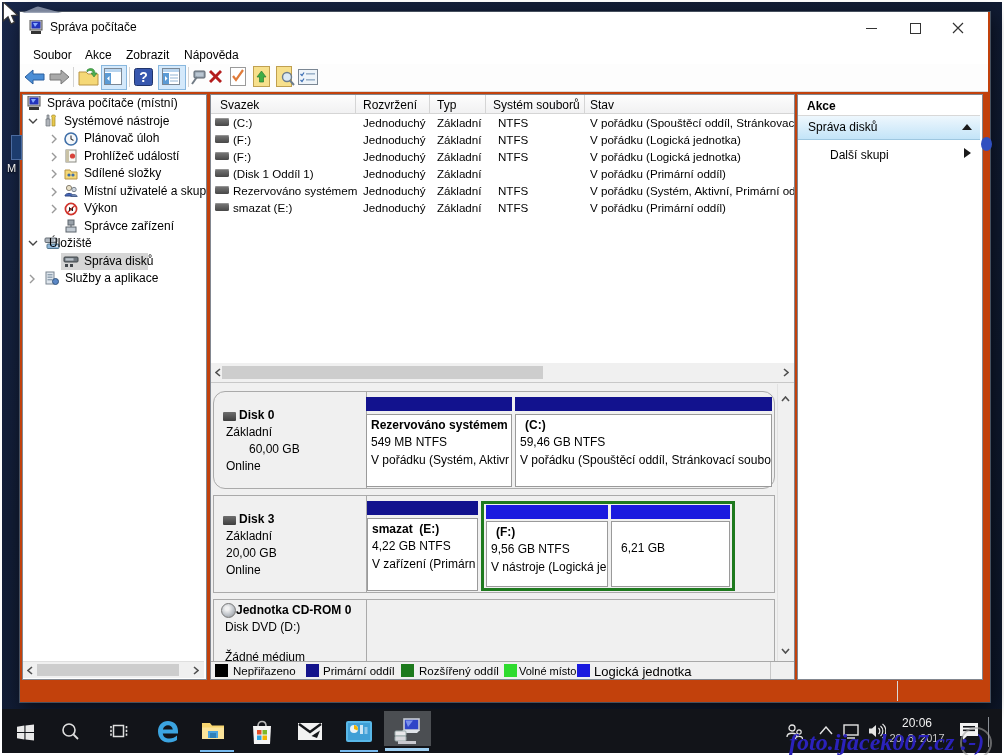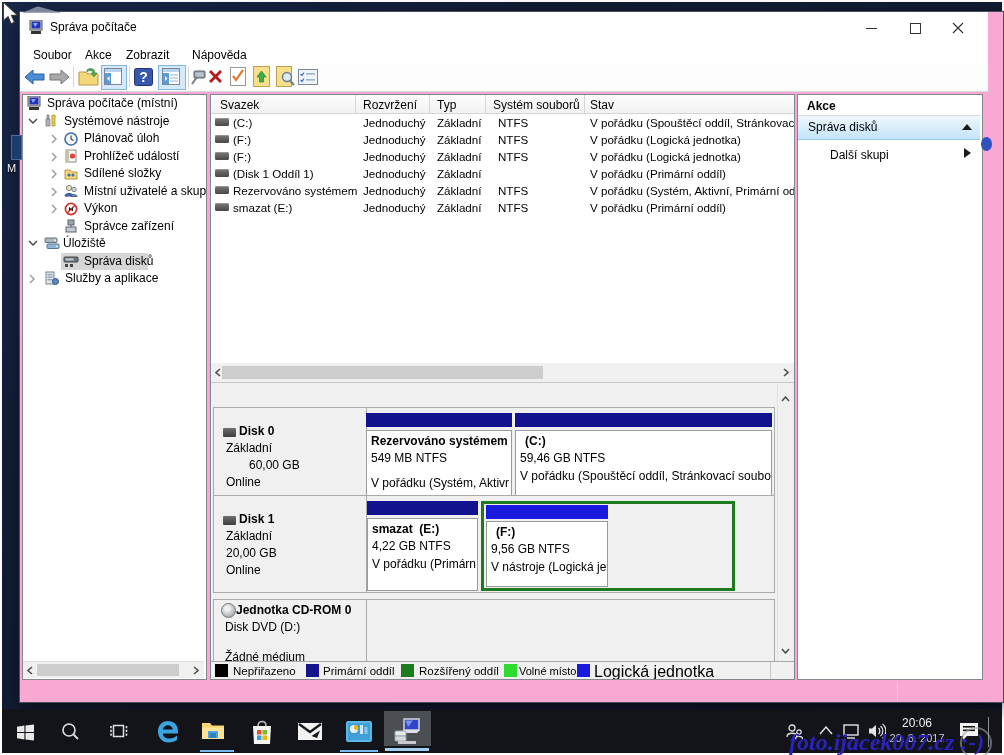--- a/index.html
+++ b/index.html
@@ -4,21 +4,21 @@
 <style>
   html,body{margin:0;padding:0;}
   body{width:1004px;height:755px;overflow:hidden;background:#fff;
        font-family:"Liberation Sans",sans-serif;}
   #screen{position:absolute;left:0;top:0;width:1004px;height:755px;background:#fff;}
   #desktop{position:absolute;left:2px;top:2px;width:1000px;height:751px;
     background:linear-gradient(135deg,#18274a 0%,#121d36 30%,#101a30 70%,#0d1628 100%);}
   .abs{position:absolute;}
   .t12{font-size:12px;line-height:17px;color:#000;white-space:nowrap;}
   #window{position:absolute;left:19px;top:11px;width:970px;height:690px;
-     background:#f9a8d4;border:1px solid #46505e;box-shadow:2px 6px 18px rgba(0,0,0,.55);padding-left:13px;}
+     background:#c2410c;border:1px solid #46505e;box-shadow:2px 6px 18px rgba(0,0,0,.55);}
   
   .pane{position:absolute;background:#fff;border:1px solid #828790;}
   .hdrline{position:absolute;background:#d5d5d5;width:1px;}
   .scrollbg{background:#f0f0f0;}
   .thumb{background:#cdcdcd;}
   .diskrow{position:absolute;background:#f0f0f0;border:1px solid #aaa;}
   .dlabel{position:absolute;left:0;top:0;width:152px;height:100%;border-right:1px solid #aaa;}
   .pbox{position:absolute;}
   .pbar{position:absolute;left:0;top:0;right:0;height:14px;}
   .pwhite{position:absolute;left:0;top:17px;right:0;bottom:0;background:#fff;border:1px solid #9a9a9a;padding:2px 4px;overflow:hidden;}
@@ -46,21 +46,21 @@
   <div class="abs" style="left:846px;top:16px;width:11px;height:1px;background:#333;"></div>
   <div class="abs" style="left:890px;top:11px;width:9px;height:9px;border:1.2px solid #333;"></div>
   <svg class="abs" style="left:932px;top:10px" width="12" height="12" viewBox="0 0 12 12">
     <path d="M1 1 L11 11 M11 1 L1 11" stroke="#333" stroke-width="1.2"></path>
   </svg>
 
   <div class="abs" style="left:0;top:29px;width:968px;height:23px;background:#fff;"></div>
   <div class="abs t12" style="left:13px;top:35px;">Soubor</div>
   <div class="abs t12" style="left:65px;top:35px;">Akce</div>
   <div class="abs t12" style="left:106px;top:35px;">Zobrazit</div>
-  <div class="abs t12" style="left:172px;top:35px;">Nápověda</div>
+  <div class="abs t12" style="left:164px;top:35px;">Nápověda</div>
 
   <div class="abs" style="left:0;top:52px;width:968px;height:27px;background:#fdfdfd;border-bottom:1px solid #d8d8d8;"></div>
   <div id="toolbar">
     <svg class="abs" style="left:4px;top:56px" width="22" height="18" viewBox="0 0 22 18">
       <path d="M9 2 L9 6 L20 6 L20 12 L9 12 L9 16 L1 9 Z" fill="#4b8ed6" stroke="#2a5f9e" stroke-width="1"></path>
     </svg>
     <svg class="abs" style="left:28px;top:56px" width="22" height="18" viewBox="0 0 22 18">
       <path d="M13 2 L13 6 L2 6 L2 12 L13 12 L13 16 L21 9 Z" fill="#a9a9a9" stroke="#787878" stroke-width="1"></path>
     </svg>
     <div class="abs" style="left:53px;top:55px;width:1px;height:20px;background:#d4d4d4;"></div>
@@ -193,21 +193,21 @@
     <div class="abs t12" style="left:61px;top:123px;">Správce zařízení</div>
     <svg class="abs" style="left:5px;top:144px" width="10" height="8" viewBox="0 0 10 8">
           <path d="M1 2 L5 6 L9 2" stroke="#444" stroke-width="1.4" fill="none"></path>
         </svg>
     <svg class="abs" style="left:21px;top:141px" width="16" height="15" viewBox="0 0 16 15">
       <rect x="1" y="2" width="12" height="4.5" rx="1" fill="#aeb6be" stroke="#666e76"></rect>
       <rect x="3" y="8" width="12" height="4.5" rx="1" fill="#8fb6d9" stroke="#55788f"></rect>
       <circle cx="11" cy="4.2" r="1" fill="#e8eef4"></circle>
           <circle cx="13" cy="10.2" r="1" fill="#e8eef4"></circle>
     </svg>
-    <div class="abs t12" style="left:40px;top:140px;">Úložiště</div>
+    <div class="abs t12" style="left:26px;top:140px;">Úložiště</div>
     <svg class="abs" style="left:40px;top:160px" width="16" height="13" viewBox="0 0 16 13">
       <rect x="1" y="2" width="14" height="5" rx="1" fill="#6f767d" stroke="#41464b"></rect>
       <rect x="2.5" y="3.2" width="8" height="2.4" fill="#b9c1c9"></rect>
       <rect x="2" y="9" width="3" height="3" fill="#41464b"></rect>
       <rect x="7" y="9" width="3" height="3" fill="#41464b"></rect>
     </svg>
     <div class="abs t12" style="left:61px;top:158px;">Správa disků</div>
     <svg class="abs" style="left:5px;top:179px" width="8" height="10" viewBox="0 0 8 10">
           <path d="M2 1 L6 5 L2 9" stroke="#999" stroke-width="1.4" fill="none"></path>
         </svg>
@@ -287,69 +287,75 @@
             <path d="M5 1 L1 4.5 L5 8" stroke="#505050" stroke-width="1.6" fill="none"></path>
           </svg>
       <div class="abs thumb" style="left:11px;top:3px;width:321px;height:13px;"></div>
       <svg class="abs" style="left:572px;top:5px" width="6" height="9" viewBox="0 0 6 9">
             <path d="M1 1 L5 4.5 L1 8" stroke="#505050" stroke-width="1.6" fill="none"></path>
           </svg>
     </div>
 
     <div class="abs" style="left:0;top:287px;width:583px;height:297px;background:#f0f0f0;border-top:1px solid #c8c8c8;" id="diskarea">
 
-      <div class="diskrow" style="left:2px;top:24px;width:560px;height:96px;">
+      <div class="diskrow" style="left:2px;top:8px;width:560px;height:96px;border-radius:12px;">
         <div class="dlabel">
           <div class="abs dico" style="left:9px;top:20px;"></div>
           <div class="abs t12" style="left:25px;top:15px;font-weight:bold;">Disk 0</div>
           <div class="abs t12" style="left:12px;top:32px;">Základní</div>
           <div class="abs t12" style="left:12px;top:49px;margin-left:23px;">60,00 GB</div>
           <div class="abs t12" style="left:12px;top:66px;">Online</div>
         </div>
         <div class="pbox" style="left:152px;top:5px;width:146px;height:90px;">
           <div class="pbar navy"></div>
           <div class="pwhite">
             <div class="t12" style="font-weight:bold;">Rezervováno systémem</div>
             <div class="t12">549 MB NTFS</div>
-            <div class="t12" style="margin-top:8px;">V pořádku (Systém, Aktivr</div>
+            <div class="t12" style="margin-top:1px;">V pořádku (Systém, Aktivr</div>
           </div>
         </div>
         <div class="pbox" style="left:301px;top:5px;width:257px;height:90px;">
           <div class="pbar navy"></div>
           <div class="pwhite">
             <div class="t12" style="font-weight:bold;padding-left:5px;">(C:)</div>
             <div class="t12">59,46 GB NTFS</div>
             <div class="t12" style="margin-top:1px;">V pořádku (Spouštěcí oddíl, Stránkovací soubor,</div>
           </div>
         </div>
       </div>
 
       <div class="diskrow" style="left:2px;top:112px;width:560px;height:96px;">
         <div class="dlabel">
           <div class="abs dico" style="left:9px;top:20px;"></div>
-          <div class="abs t12" style="left:25px;top:15px;font-weight:bold;">Disk 1</div>
+          <div class="abs t12" style="left:25px;top:15px;font-weight:bold;">Disk 3</div>
           <div class="abs t12" style="left:12px;top:32px;">Základní</div>
           <div class="abs t12" style="left:12px;top:49px;">20,00 GB</div>
           <div class="abs t12" style="left:12px;top:66px;">Online</div>
         </div>
         <div class="pbox" style="left:153px;top:5px;width:111px;height:90px;">
           <div class="pbar navy"></div>
           <div class="pwhite">
             <div class="t12" style="font-weight:bold;">smazat&nbsp; (E:)</div>
             <div class="t12">4,22 GB NTFS</div>
-            <div class="t12" style="margin-top:1px;">V pořádku (Primárn</div>
+            <div class="t12" style="margin-top:1px;">V zařízení (Primárn</div>
           </div>
         </div>
         <div class="abs" style="left:267px;top:5px;width:248px;height:84px;border:3px solid #1e7a1e;background:#f0f0f0;">
           <div class="pbox" style="left:2px;top:1px;width:122px;height:82px;">
             <div class="pbar briblue"></div>
             <div class="pwhite" style="top:16px;">
               <div class="t12" style="font-weight:bold;padding-left:5px;">(F:)</div>
               <div class="t12">9,56 GB NTFS</div>
               <div class="t12" style="margin-top:1px;">V nástroje (Logická je</div>
+            </div>
+          </div>
+          <div class="pbox" style="left:127px;top:1px;width:119px;height:82px;">
+            <div class="pbar briblue"></div>
+            <div class="pwhite" style="top:16px;">
+              <div class="t12" style="margin-top:16px;padding-left:5px;">6,21 GB</div>
             </div>
           </div>
         </div>
       </div>
 
       <div class="diskrow" style="left:2px;top:216px;width:560px;height:80px;border-bottom:none;">
         <div class="dlabel" style="height:80px;">
           <div class="abs cdico" style="left:7px;top:3px;"></div>
           <div class="abs t12" style="left:22px;top:2px;font-weight:bold;">Jednotka CD-ROM 0</div>
           <div class="abs t12" style="left:11px;top:19px;">Disk DVD (D:)</div>
@@ -370,21 +376,21 @@
     <div class="abs" style="left:0;top:566px;width:583px;height:18px;background:#f0f0f0;border-top:1px solid #a8a8a8;">
       <div class="abs" style="left:4px;top:2px;width:13px;height:13px;background:#000;"></div>
       <div class="abs t12" style="left:22px;top:1px;font-size:11.5px;">Nepřiřazeno</div>
       <div class="abs" style="left:95px;top:2px;width:13px;height:13px;background:#14148c;"></div>
       <div class="abs t12" style="left:112px;top:1px;font-size:11.5px;">Primární oddíl</div>
       <div class="abs" style="left:190px;top:2px;width:13px;height:13px;background:#1d7a1d;"></div>
       <div class="abs t12" style="left:208px;top:1px;font-size:11.5px;">Rozšířený oddíl</div>
       <div class="abs" style="left:293px;top:2px;width:13px;height:13px;background:#2edb2e;"></div>
       <div class="abs t12" style="left:308px;top:1px;font-size:11px;">Volné místo</div>
       <div class="abs" style="left:366px;top:2px;width:13px;height:13px;background:#1a1adf;"></div>
-      <div class="abs t12" style="left:383px;top:1px;font-size:16px;">Logická jednotka</div>
+      <div class="abs t12" style="left:383px;top:1px;font-size:13px;">Logická jednotka</div>
       <div class="abs" style="left:559px;top:0;width:1px;height:18px;background:#c8c8c8;"></div>
     </div>
   </div>
 
   <div class="pane" style="left:777px;top:82px;width:184px;height:584px;overflow:hidden;" id="akcepane">
     <div class="abs t12" style="left:9px;top:3px;font-weight:bold;">Akce</div>
     <div class="abs" style="left:0;top:20px;width:182px;height:1px;background:#d8d8d8;"></div>
     <div class="abs" style="left:0;top:21px;width:182px;height:23px;background:linear-gradient(#eef7fd,#c3e4f8);border-bottom:1px solid #9ec7e0;">
       <div class="abs t12" style="left:10px;top:3px;">Správa disků</div>
       <svg class="abs" style="left:164px;top:8px" width="10" height="7" viewBox="0 0 10 7">

